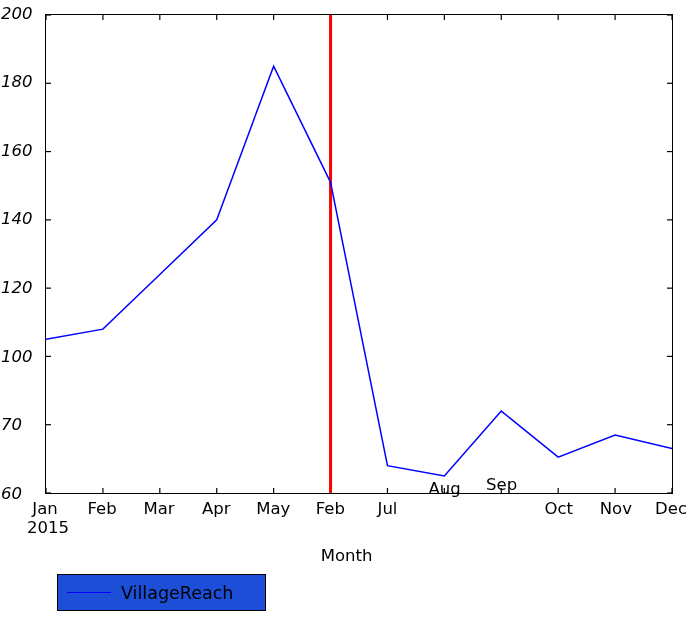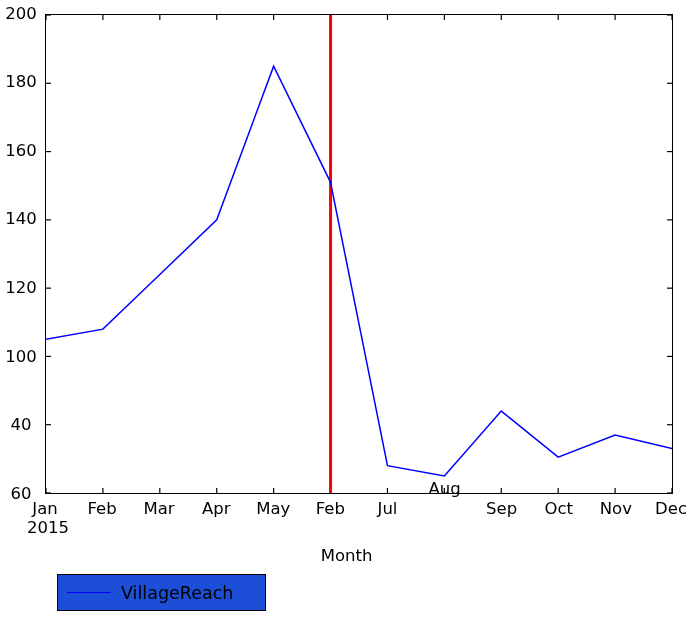--- a/index.html
+++ b/index.html
@@ -37,25 +37,26 @@
     left: 0; top: 0;
     width: 100%;
     height: 100%;
     display: block;
   }
   
   .ytick-label {
     position: absolute;
     right: 0;
     width: 40px;
-    text-align: center;
+    text-align: left;
     font-size: 16.5px;
     line-height: 16.5px;
     color: #000000;
     white-space: nowrap;
+    font-style: italic;
   }
   #ytick-labels {
     position: absolute;
     left: 0px;
     top: 0px;
     width: 41px;
     height: 621px;
   }
   .xtick-label {
     position: absolute;
@@ -121,21 +122,21 @@
 
 <div id="figure">
 
   <div id="ytick-labels">
     <div class="ytick-label" style="top:5.75px;">200</div>
     <div class="ytick-label" style="top:74.32px;">180</div>
     <div class="ytick-label" style="top:142.89px;">160</div>
     <div class="ytick-label" style="top:211.46px;">140</div>
     <div class="ytick-label" style="top:280.03px;">120</div>
     <div class="ytick-label" style="top:348.60px;">100</div>
-    <div class="ytick-label" style="top:417.17px;">40</div>
+    <div class="ytick-label" style="top:417.17px;">70</div>
     <div class="ytick-label" style="top:485.74px;">60</div>
   </div>
 
   <div id="plot-area">
     <svg id="plot-svg" viewBox="0 0 628 480" preserveAspectRatio="none">
 
       <g id="ticks-left" stroke="#000000" stroke-width="1.2">
           <line x1="0" y1="480" x2="5" y2="480"></line>
           <line x1="0" y1="411.42857142857144" x2="5" y2="411.42857142857144"></line>
           <line x1="0" y1="342.8571428571429" x2="5" y2="342.8571428571429"></line>
@@ -195,21 +196,21 @@
 
   <div id="xtick-labels">
     <div class="xtick-label" style="left:45px;  top:500px;">Jan</div>
     <div class="xtick-label" style="left:102.1px;top:500px;">Feb</div>
     <div class="xtick-label" style="left:159.1px;top:500px;">Mar</div>
     <div class="xtick-label" style="left:216.2px;top:500px;">Apr</div>
     <div class="xtick-label" style="left:273.3px;top:500px;">May</div>
     <div class="xtick-label" style="left:330.4px;top:500px;">Feb</div>
     <div class="xtick-label" style="left:387.5px;top:500px;">Jul</div>
     <div class="xtick-label" style="left:444.5px;top:480px;">Aug</div>
-    <div class="xtick-label" style="left:501.6px;top:500px;text-align:center;">Sep</div>
+    <div class="xtick-label" style="left:501.6px;top:476px;text-align:center;">Sep</div>
     <div class="xtick-label" style="left:558.7px;top:500px;">Oct</div>
     <div class="xtick-label" style="left:615.8px;top:500px;">Nov</div>
     <div class="xtick-label" style="left:671px;  top:500px;">Dec</div>
     <div class="xtick-sub" style="left:48px;  top:519px;">2015</div>
   </div>
 
   <div id="xaxis-title">Month</div>
 
   <div id="legend">
     <div class="legend-entry">

